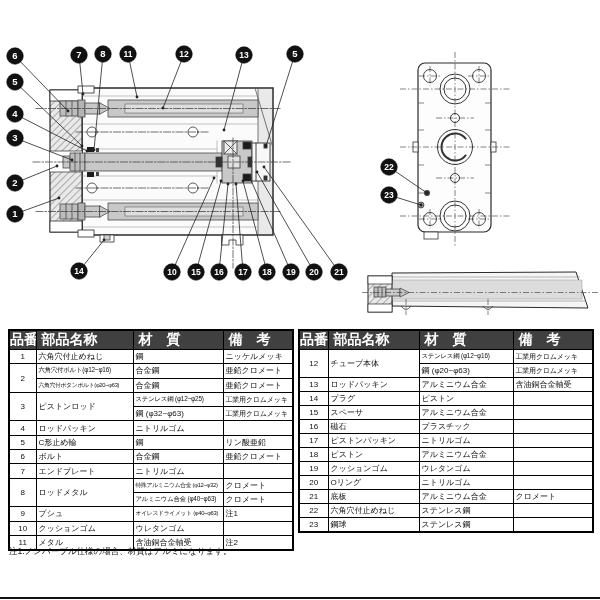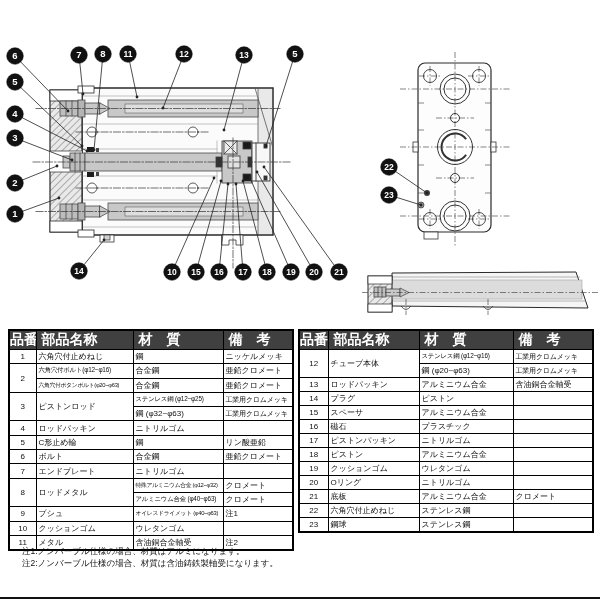--- a/index.html
+++ b/index.html
@@ -12,21 +12,21 @@
   .tbl td,.tbl th{border:1px solid #000;white-space:nowrap;overflow:hidden;vertical-align:middle;}
   .tbl th{background:#404040;color:#fff;font-size:14px;font-weight:bold;text-align:left;padding:0 5px;height:12px;}
   .tbl th.c0{text-align:center;padding:0;}
   .tbl td{font-size:8px;color:#111;padding:0 2px;}
   .tbl td.c0{text-align:center;padding:0;}
   #tbl-left tr{height:14.3px;}
   #tbl-right tr{height:14px;}
   .tbl td.f7{font-size:7px;letter-spacing:-0.2px;}
   .tbl td.f65{font-size:6.4px;letter-spacing:-0.2px;}
   .tbl td.f6{font-size:5.8px;letter-spacing:-0.3px;}
-  #footnotes{position:absolute;left:22px;top:545px;font-size:8.5px;color:#111;line-height:1.45;}
+  #footnotes{position:absolute;left:9px;top:545px;font-size:8.5px;color:#111;line-height:1.45;}
   #bottom-rule{position:absolute;left:0;top:597px;width:600px;height:2px;background:#111;}
 </style>
 </head>
 <body>
 
 <div id="stage">
 
   <svg id="diagram-svg" width="600" height="330" viewBox="0 0 600 330">
     <defs>
       <pattern id="hatch" width="5" height="5" patternUnits="userSpaceOnUse" patternTransform="rotate(45)">
@@ -545,17 +545,16 @@
           <td class="c0">23</td>
           <td class="c1">鋼球</td>
           <td class="c2">ステンレス鋼</td>
           <td class="c3"></td>
         </tr>
       </tbody>
   </table>
 
   <div id="footnotes">
     <div>注1:ノンバーブル仕様の場合、材質はアルミになります。</div>
-    <div>注2:ノンバーブル仕様の場合、材質は含油鋳鉄製軸受になります。</div>
   </div>
 
   <div id="bottom-rule"></div>
 </div>
 
 </body></html>

